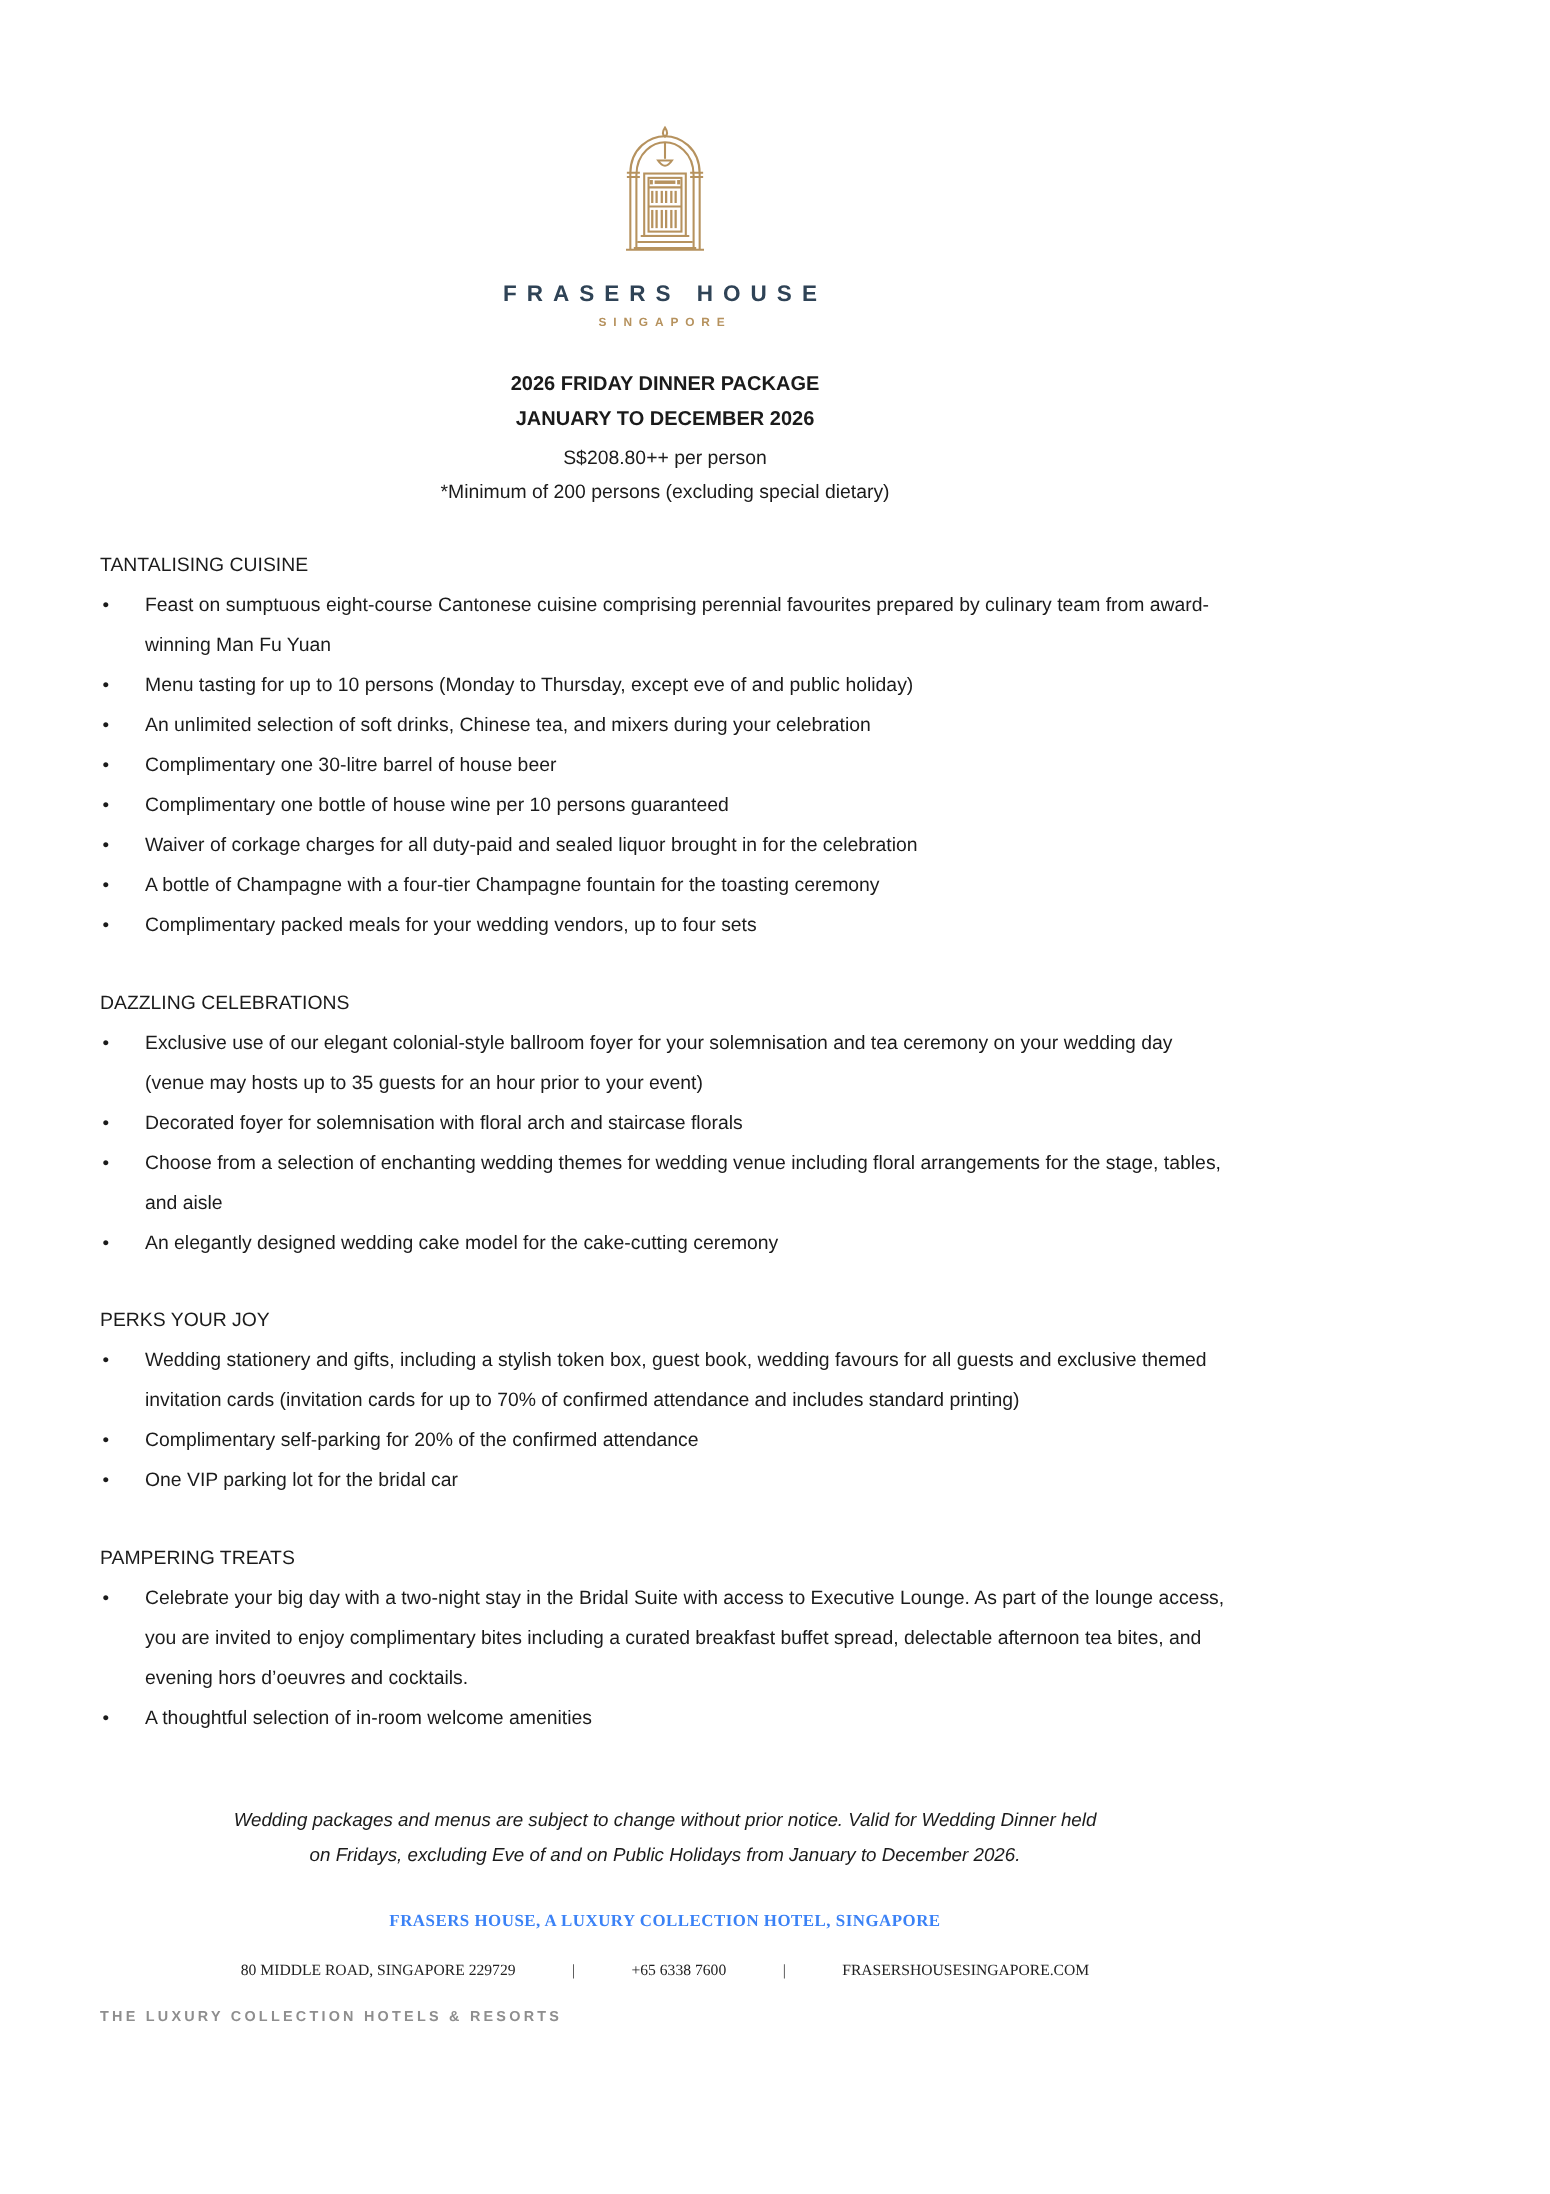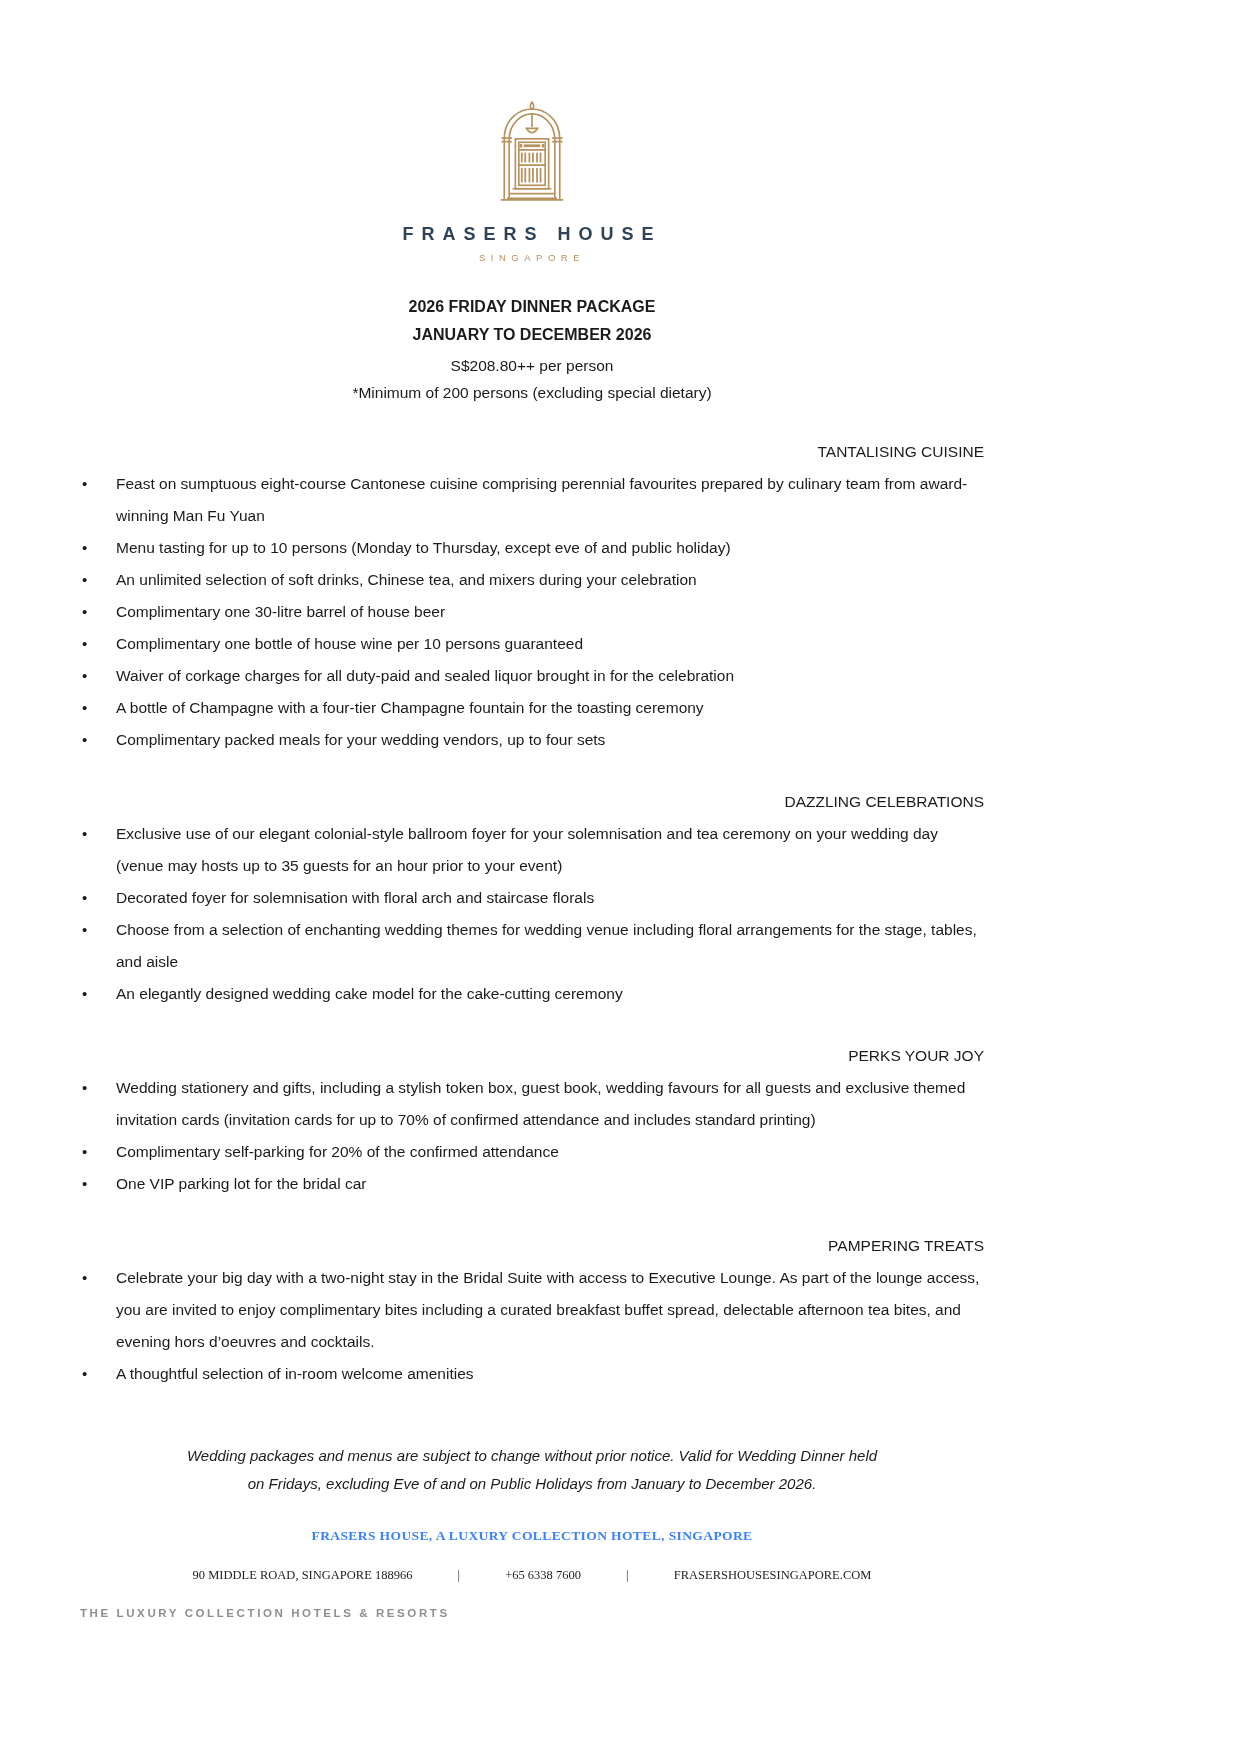--- a/index.html
+++ b/index.html
@@ -23,21 +23,21 @@
   .brand-name {
     margin-top: 16px;
     font-size: 18px;
     font-weight: bold;
     letter-spacing: 8px;
     color: #2f4356;
   }
   .brand-loc {
     margin-top: 7px;
     font-size: 9.5px;
-    font-weight: normal;
+    font-weight: bold;
     letter-spacing: 5.5px;
     color: #b6925e;
   }
   
   .title-block { text-align: center; margin-top: 30px; }
   .title-line {
     font-size: 16px;
     font-weight: bold;
     line-height: 28px;
   }
@@ -51,21 +51,20 @@
     font-size: 15.5px;
     margin-top: 22px;
   }
   
   .sections { margin-top: 12px; }
   .section-heading {
     font-size: 15.5px;
     font-weight: normal;
     margin-top: 30px;
     line-height: 32px;
-    text-align: right;
   }
   ul.bullet-list { list-style: none; margin: 0; padding: 0; }
   ul.bullet-list li {
     position: relative;
     padding-left: 36px;
     font-size: 15.5px;
     line-height: 32px;
   }
   ul.bullet-list li .bullet {
     position: absolute;
@@ -204,21 +203,21 @@
       </ul>
     </main>
 
   <footer>
     <div class="disclaimer">
       <div>Wedding packages and menus are subject to change without prior notice. Valid for Wedding Dinner held</div>
       <div>on Fridays, excluding Eve of and on Public Holidays from January to December 2026.</div>
     </div>
     <div class="hotel-name">FRASERS HOUSE, A LUXURY COLLECTION HOTEL, SINGAPORE</div>
     <div class="address-line">
-      <span>90 MIDDLE ROAD, SINGAPORE 188966</span>
+      <span>80 MIDDLE ROAD, SINGAPORE 229729</span>
       <span class="sep">|</span>
       <span>+65 6338 7600</span>
       <span class="sep">|</span>
       <span>FRASERSHOUSESINGAPORE.COM</span>
     </div>
     <div class="collection-line">THE LUXURY COLLECTION HOTELS &amp; RESORTS</div>
   </footer>
 
 </div>
 

